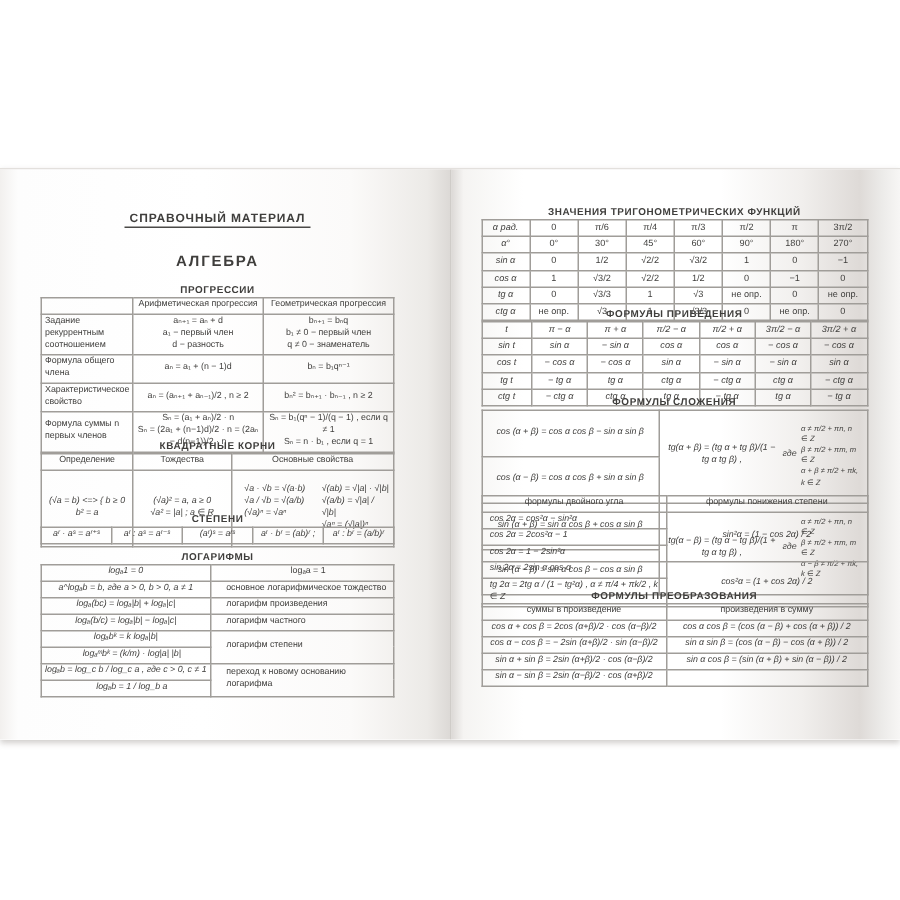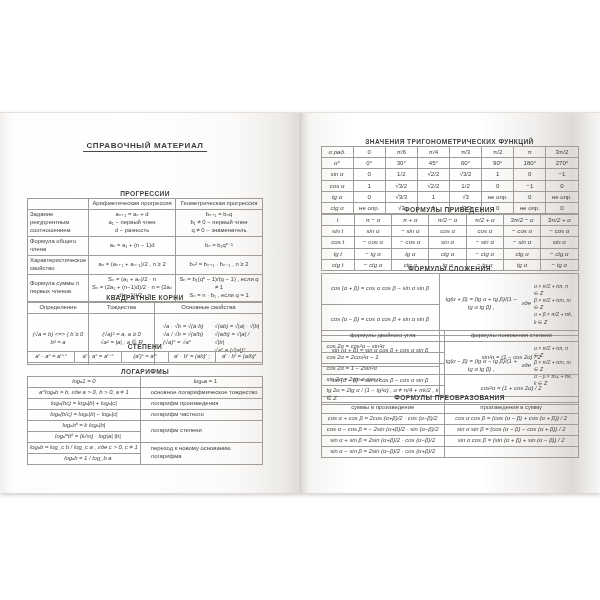--- a/index.html
+++ b/index.html
@@ -53,20 +53,21 @@
 
 <div class="book">
 
   <div class="page page-left">
     <div class="content content-left">
 
       <div class="blk doc-header" style="top:28px">
         <span>СПРАВОЧНЫЙ МАТЕРИАЛ</span>
       </div>
 
+      <div class="blk doc-title" style="top:56px">АЛГЕБРА</div>
 
       <div class="blk sec-title" style="top:77px">ПРОГРЕССИИ</div>
       <table class="tbl prog blk" style="top:85px">
         <colgroup>
             <col style="width:26%">
             <col style="width:37%">
             <col style="width:37%">
           </colgroup>
         <tbody>
             <tr>

